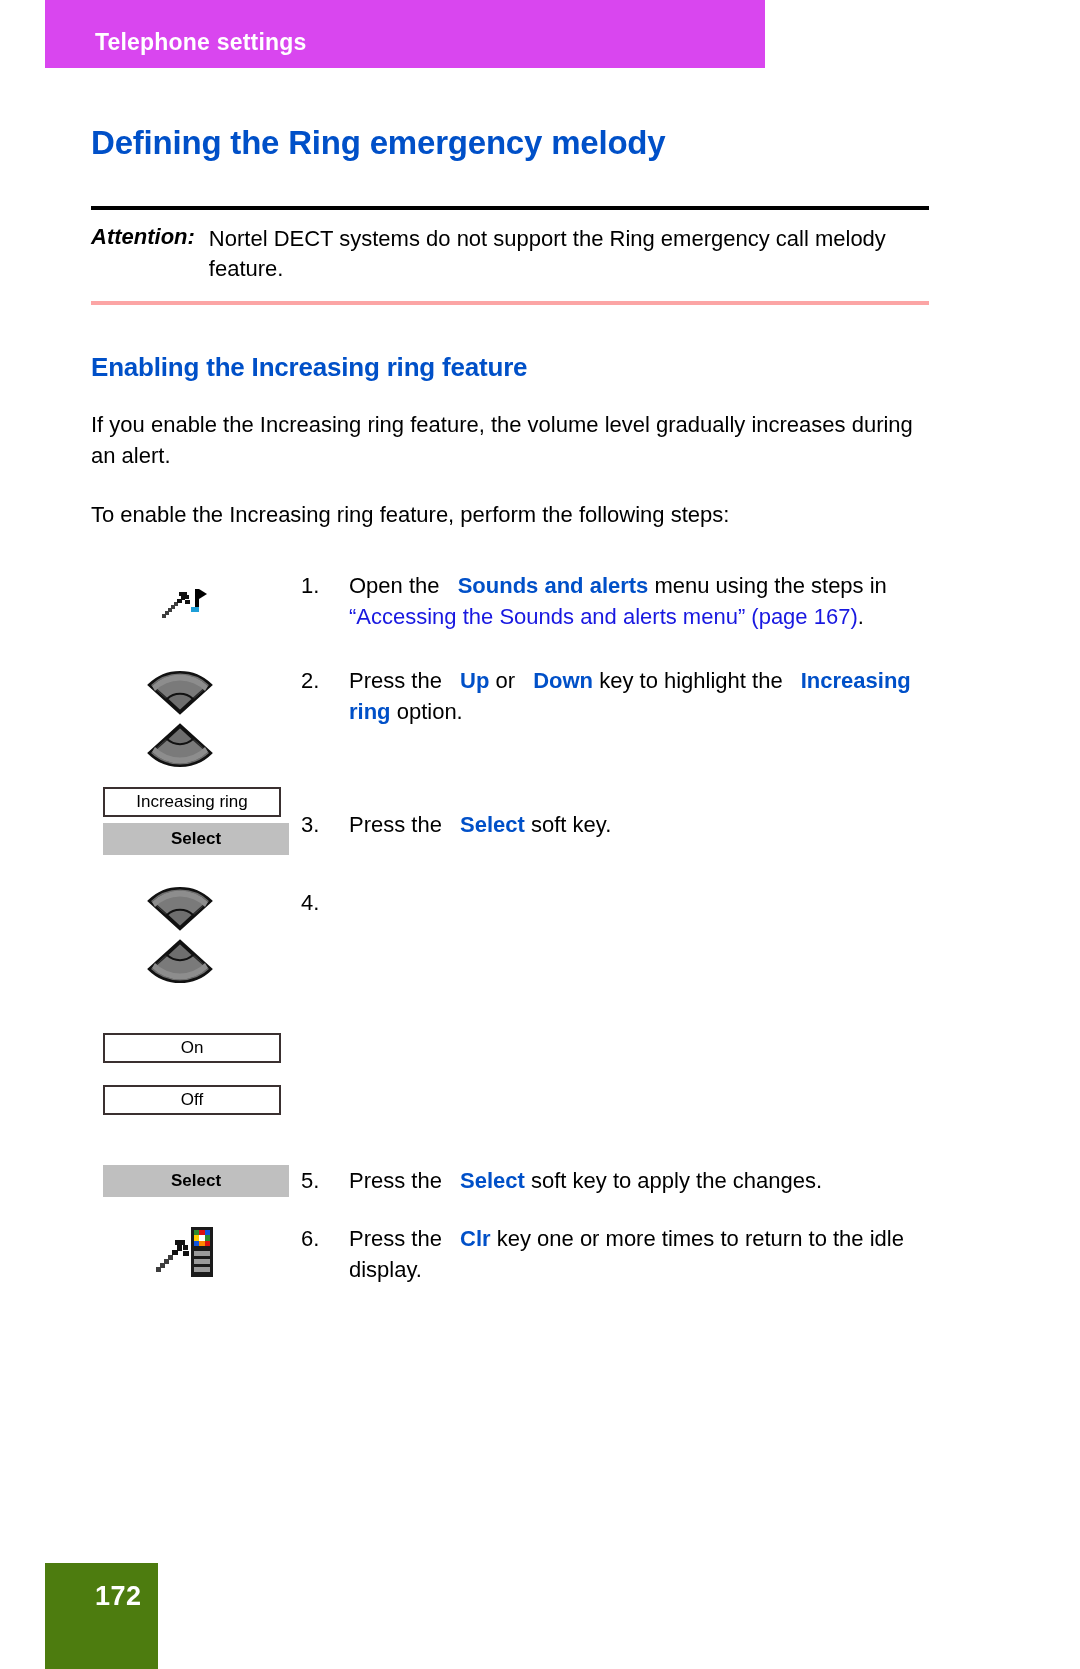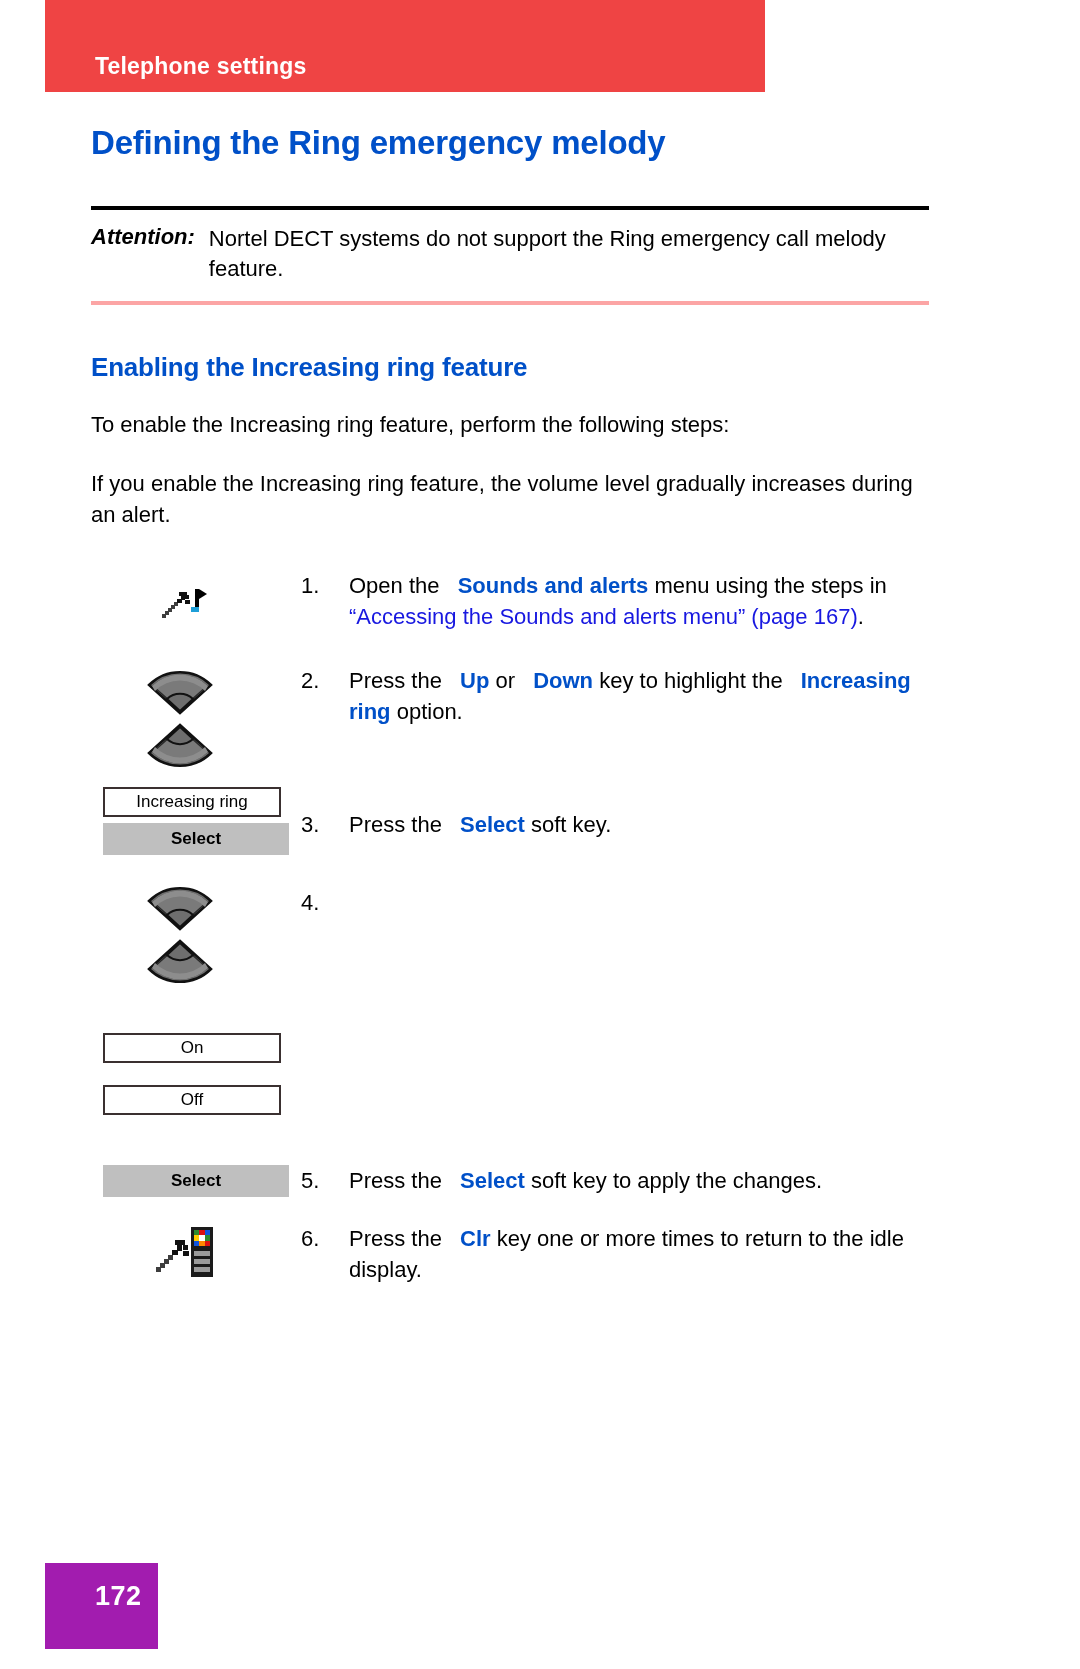--- a/index.html
+++ b/index.html
@@ -14,22 +14,22 @@
     font-family: "Liberation Sans", sans-serif;
     -webkit-font-smoothing: antialiased;
   }
 
   
   .header-banner {
     position: absolute;
     left: 45px;
     top: 0;
     width: 720px;
-    height: 92px;
-    background: #ef4444;
+    height: 68px;
+    background: #d946ef;
   }
   .header-title {
     position: absolute;
     left: 50px;
     bottom: 12px;
     color: #ffffff;
     font-size: 23px;
     font-weight: bold;
     letter-spacing: 0.2px;
   }
@@ -166,22 +166,22 @@
   
   .pixicon { width: 56px; height: 52px; }
   .pixicon svg { display: block; }
 
   
   .footer-box {
     position: absolute;
     left: 45px;
     top: 1563px;
     width: 113px;
-    height: 86px;
-    background: #a21caf;
+    height: 106px;
+    background: #4d7c0f;
   }
   .footer-num {
     position: absolute;
     left: 50px;
     top: 18px;
     color: #ffffff;
     font-size: 27px;
     font-weight: bold;
     letter-spacing: 0.5px;
   }
@@ -203,22 +203,22 @@
       <div class="attention-text">Nortel DECT systems do not support the Ring emergency call melody feature.</div>
     </div>
   </div>
 
   <div class="section-gap"></div>
 
   <h2 class="doc-h2">Enabling the Increasing ring feature</h2>
 
   <div style="height:26px"></div>
 
+  <p class="body-text">If you enable the Increasing ring feature, the volume level gradually increases during an alert.</p>
   <p class="body-text">To enable the Increasing ring feature, perform the following steps:</p>
-  <p class="body-text">If you enable the Increasing ring feature, the volume level gradually increases during an alert.</p>
 
   <div class="steps">
 
     <div class="step-row" style="margin-top:14px;">
       <div class="step-gutter">
         <div class="pixicon" style="margin-left:64px;margin-top:4px;">
           <svg viewBox="0 0 56 52" width="56" height="52">
 
             <g fill="#3d3d3d">
               <rect x="7" y="40" width="4" height="4"></rect>

